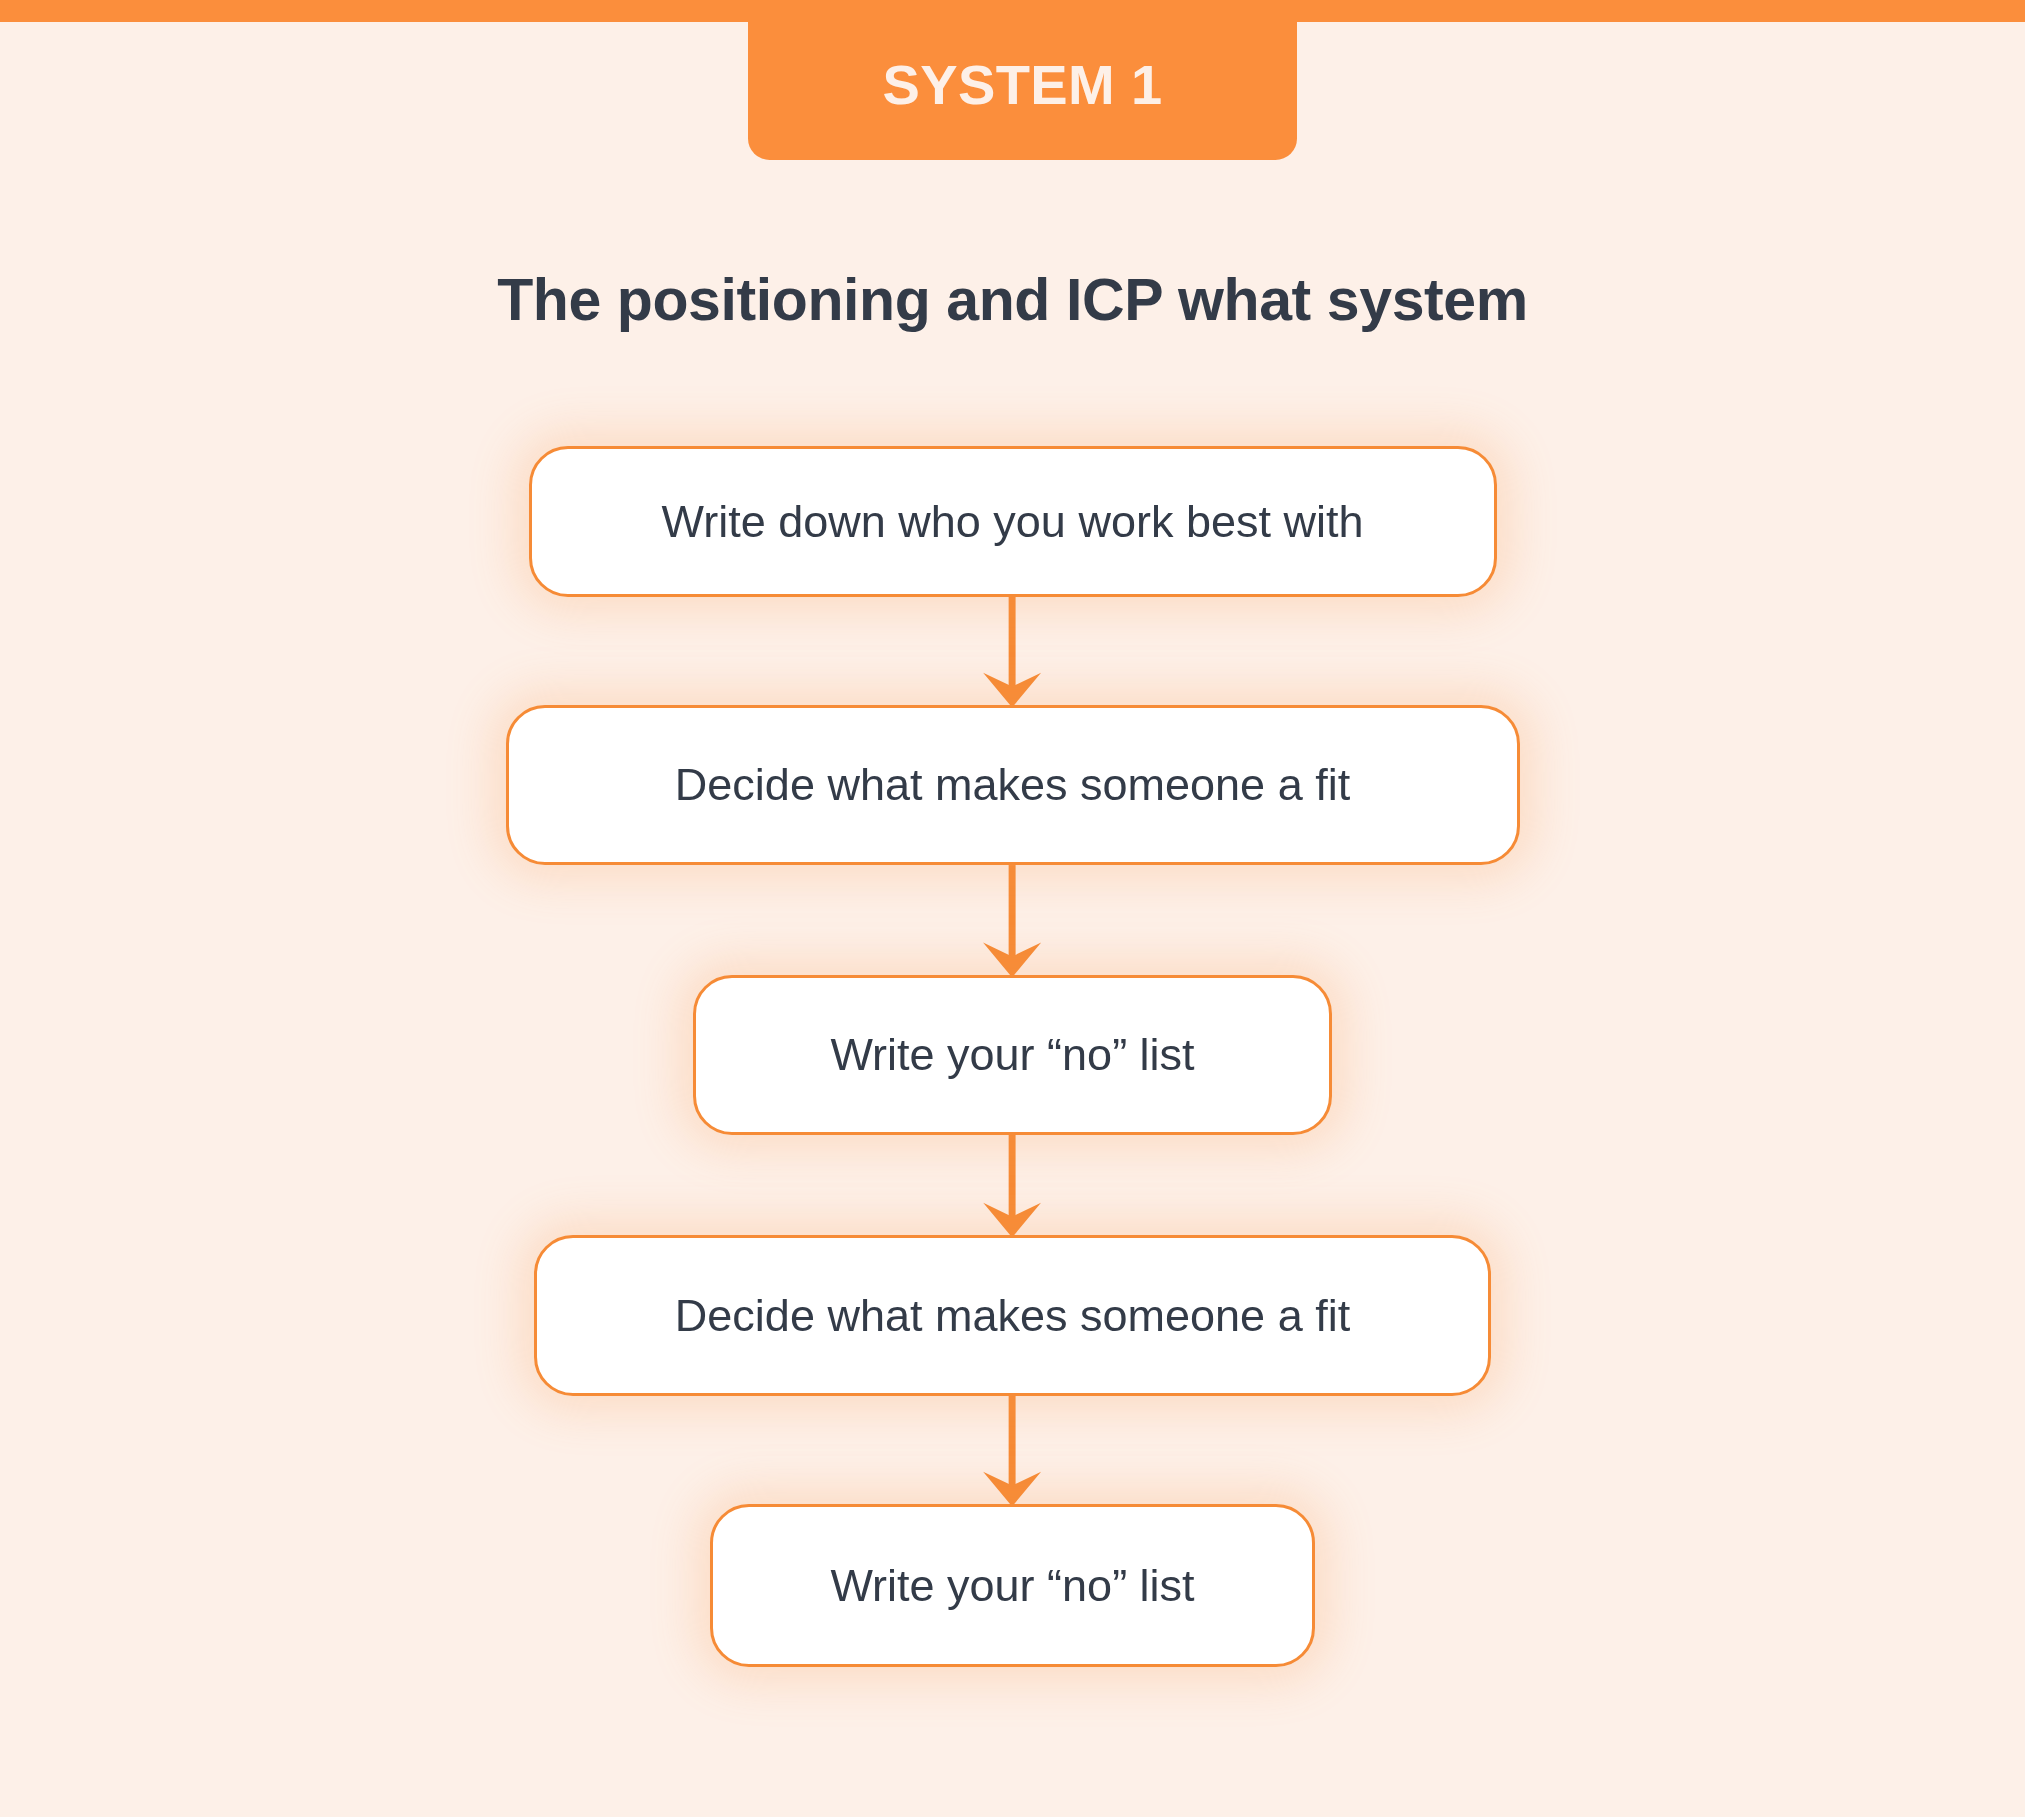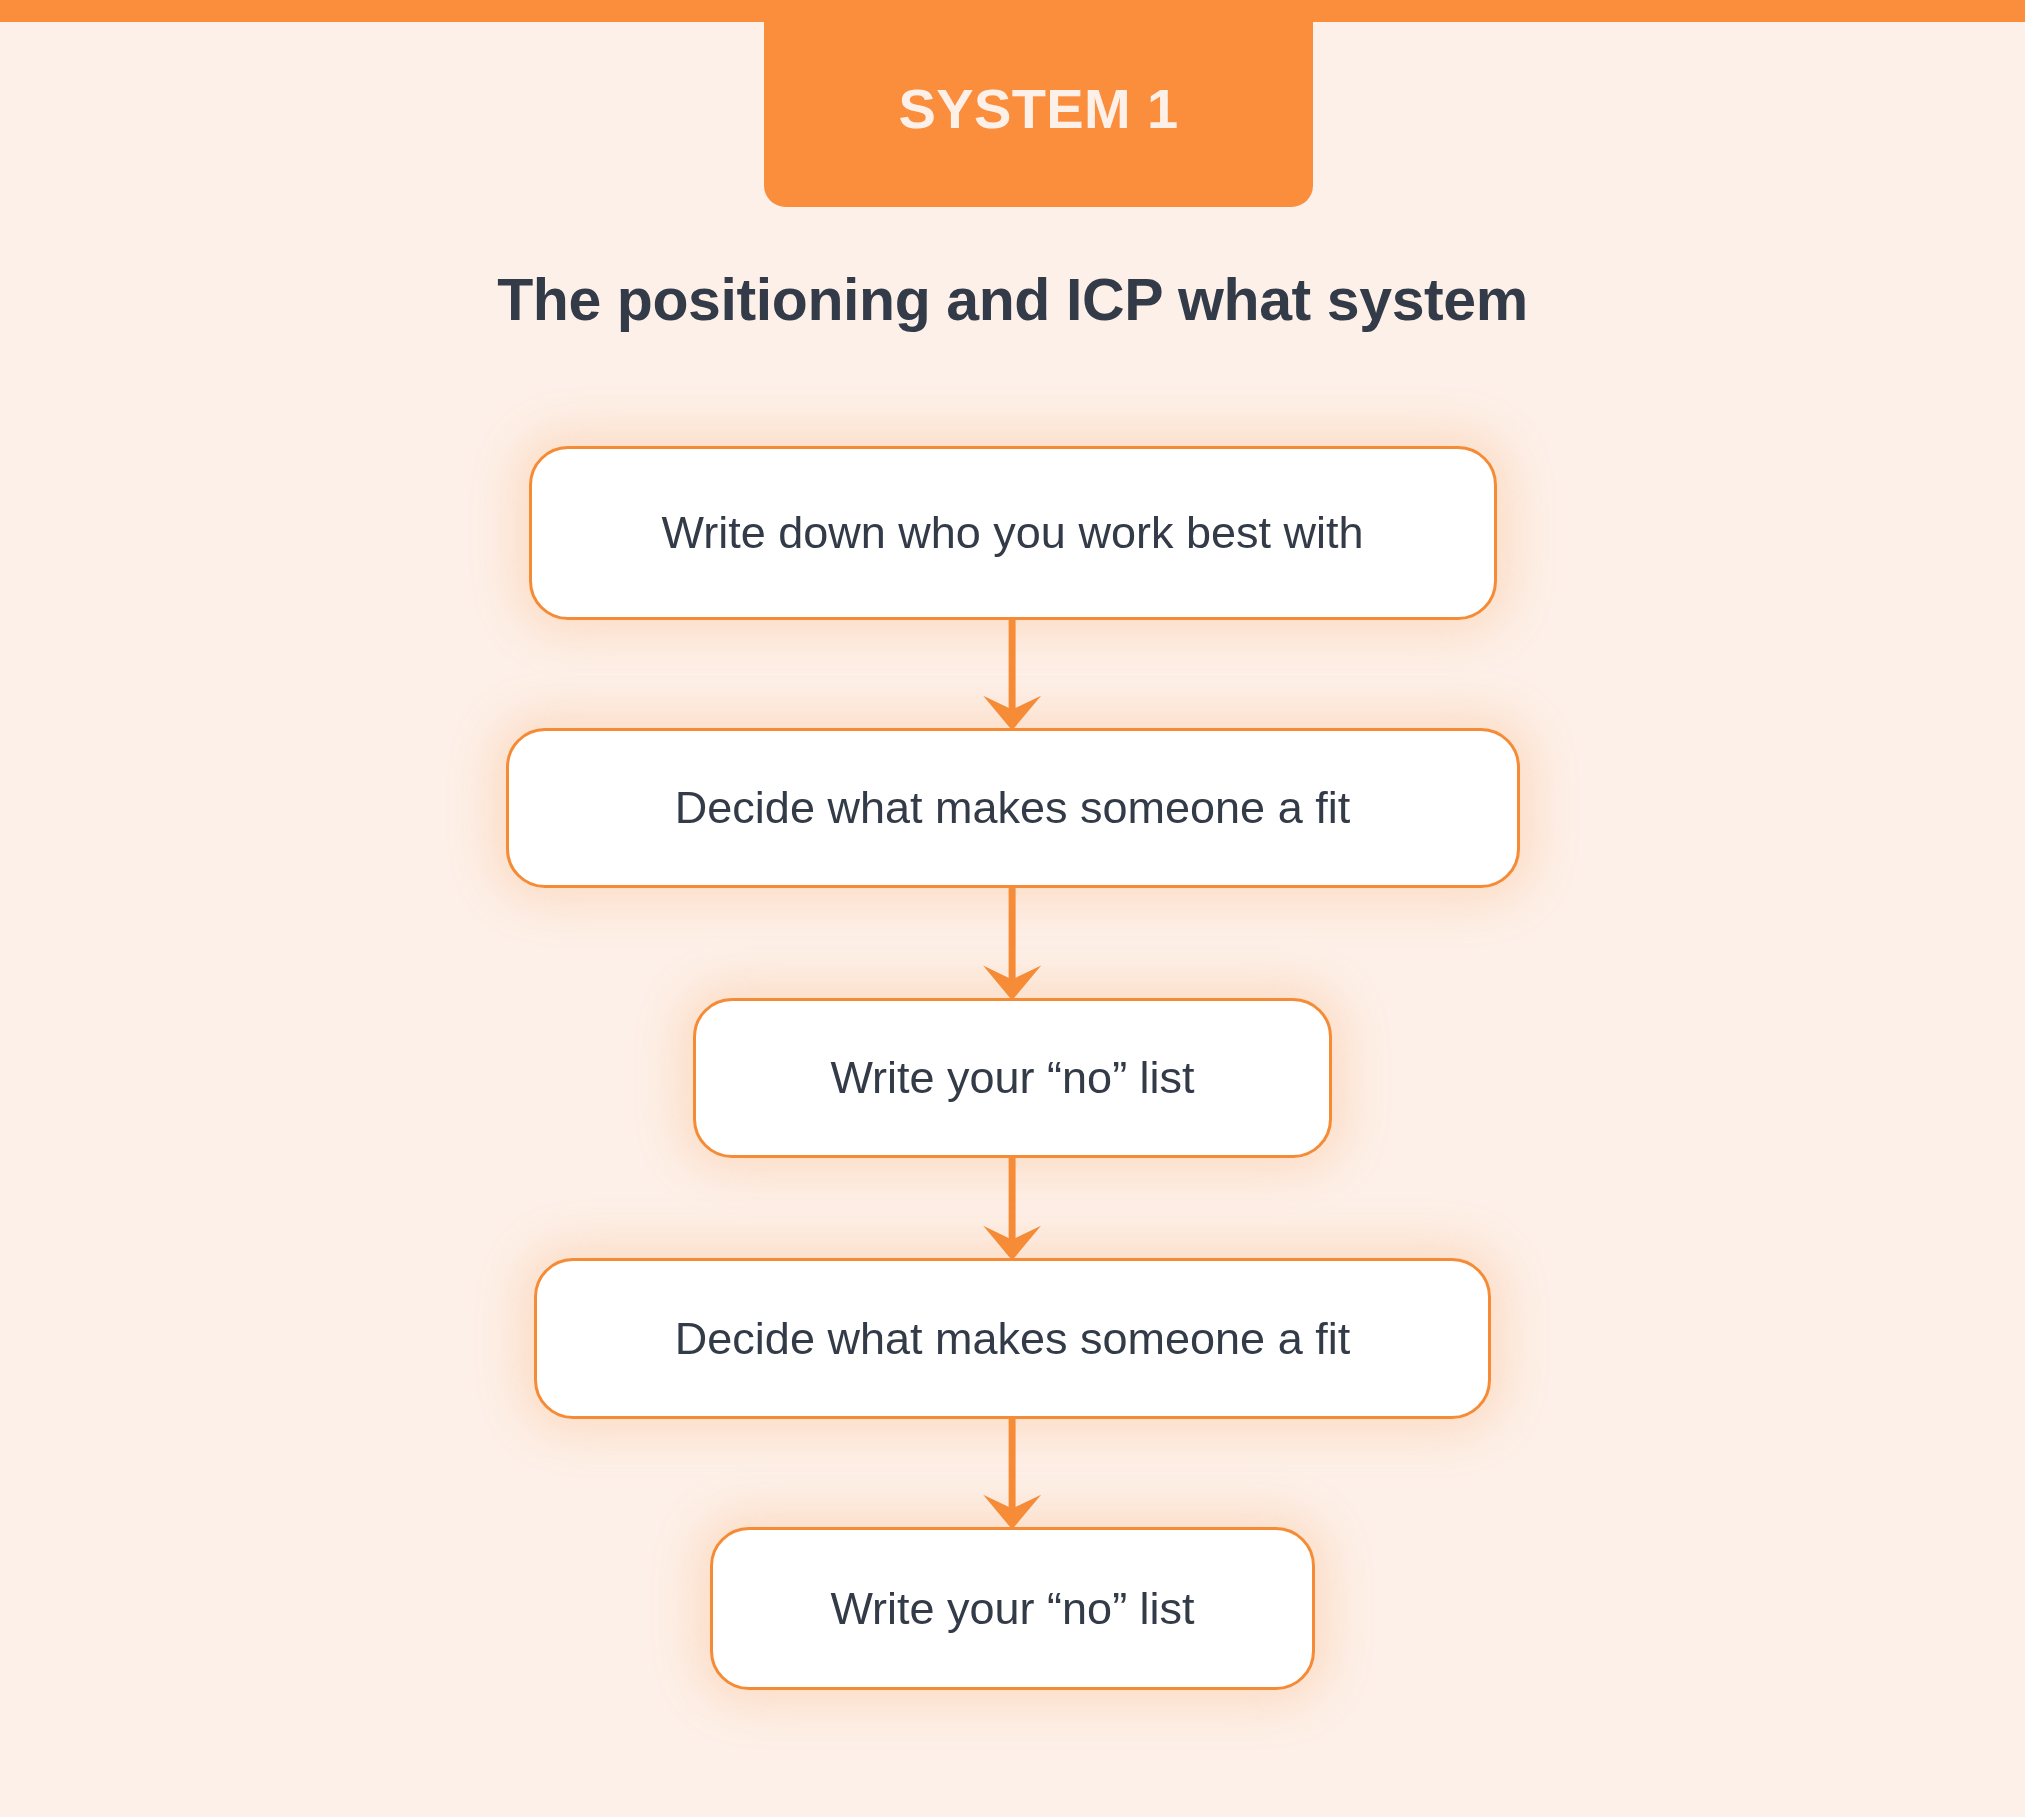--- a/index.html
+++ b/index.html
@@ -21,23 +21,23 @@
     top: 0; left: 0;
     width: 2025px;
     height: 21.6px;
     background: #FB8E3C;
   }
 
   
   .badge {
     position: absolute;
     top: 0;
-    left: 764px;
+    left: 748px;
     width: 549px;
-    height: 207px;
+    height: 160px;
     background: #FB8E3C;
     border-bottom-left-radius: 21.6px;
     border-bottom-right-radius: 21.6px;
     display: flex;
     align-items: center;
     justify-content: center;
     box-sizing: border-box;
     padding-top: 10.8px;
   }
   .badge-label {
@@ -88,21 +88,21 @@
   }
   .node-label {
     color: #333B48;
     font-size: 45px;
     font-weight: 400;
     line-height: 1.2;
     white-space: nowrap;
     padding: 0 31px;
   }
 
-  .node.w1 { width: 968px; height: 174px; }
+  .node.w1 { width: 968px; height: 151px; }
   .node.w2 { width: 1014px; height: 160px; }
   .node.w3 { width: 639px;  height: 160px; }
   .node.w4 { width: 957px; height: 161px; }
   .node.w5 { width: 605px;  height: 163px; }
 
   
   .connector {
     position: relative;
     z-index: 1;
     display: flex;

